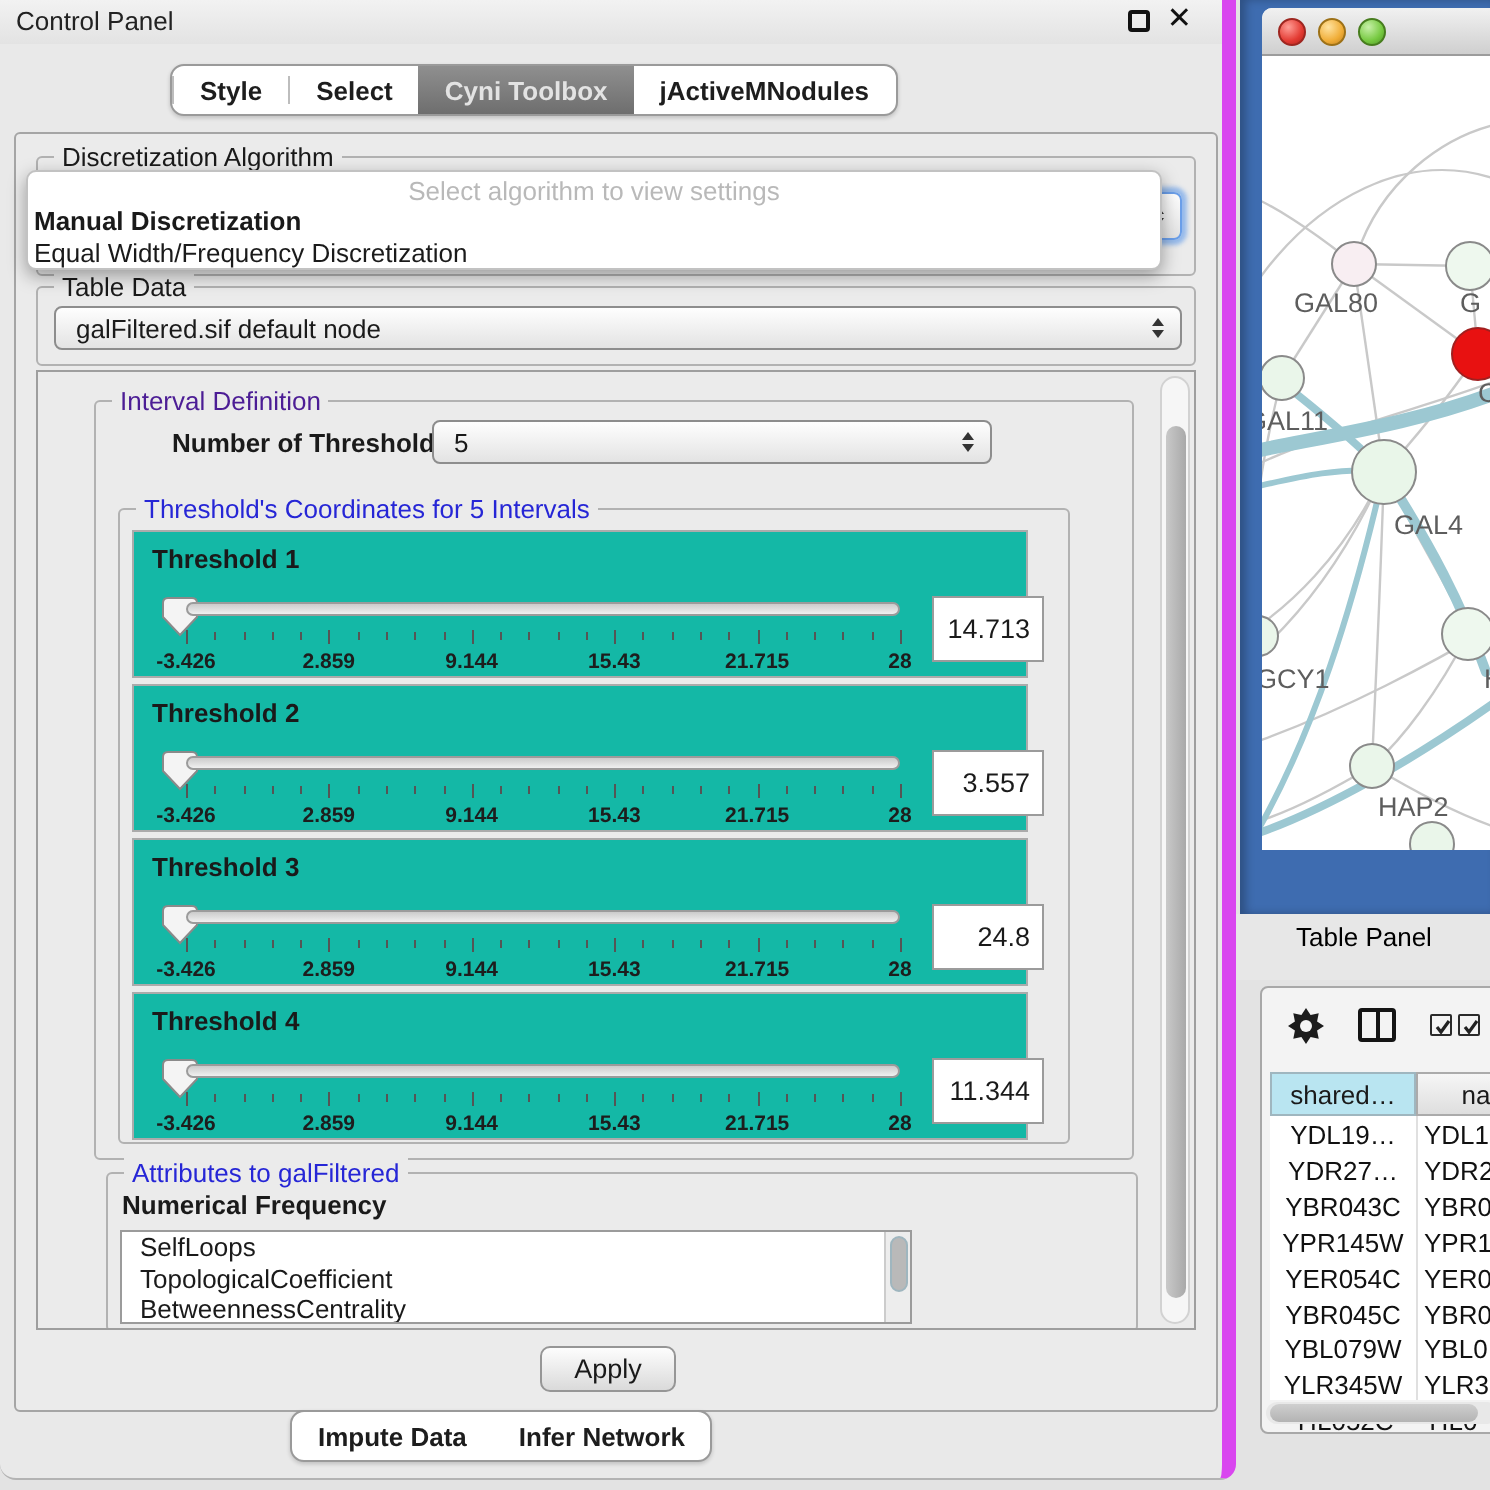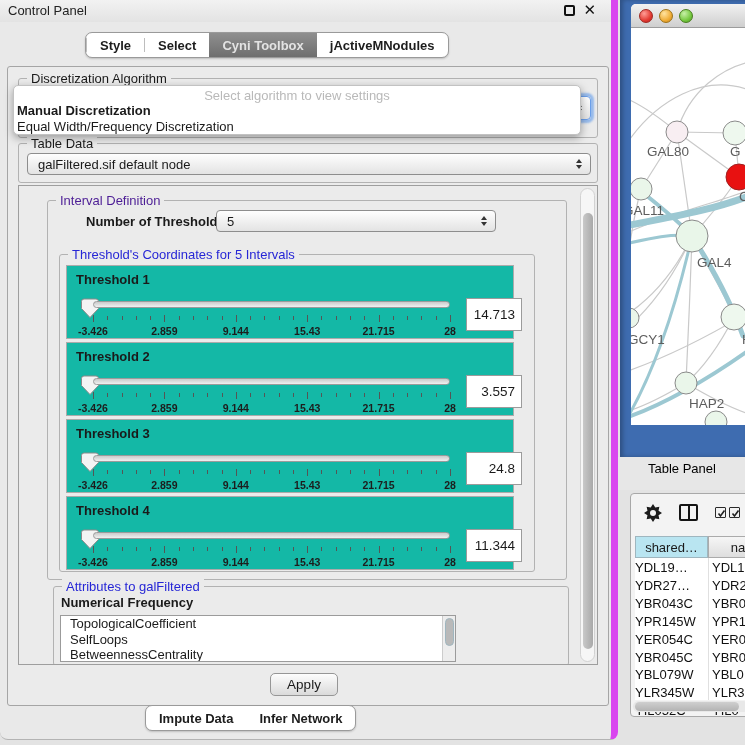--- a/index.html
+++ b/index.html
@@ -106,21 +106,21 @@
   .cbx svg { position:absolute; left:0.5px; top:0.5px; }
 
   .tbl { position:absolute; left:4px; top:42px; width:118px; }
   .th { position:absolute; top:0; height:22px; display:flex; align-items:center; justify-content:center;
         font-size:13px; border:1px solid #9fb6bf; }
   .th.c1 { left:0; width:73px; background:#b9e5f1; }
   .th.c2 { left:73px; width:60px; background:linear-gradient(#f6f6f6,#dedede); border-color:#ababab; }
   .rows-bg { position:absolute; left:0; top:22px; width:118px; height:142px; background:#fff; }
   .colline { position:absolute; left:73px; top:22px; width:1px; height:142px; background:#e0e0e0; }
   .trow { position:absolute; height:18px; font-size:13px; color:#111; }
-  .trow .c1 { position:absolute; left:0; width:73px; text-align:left; }
+  .trow .c1 { position:absolute; left:0; width:73px; text-align:center; }
   .trow .c2 { position:absolute; left:77px; width:44px; overflow:hidden; white-space:nowrap; }
   .hscroll { position:absolute; left:2px; top:207px; width:116px; height:11px; background:#e8e8e8; border-radius:6px; }
   .hscroll .th2 { position:absolute; left:2px; top:1px; width:104px; height:9px;
                   background:linear-gradient(#cfcfcf,#b3b3b3); border-radius:5px; }
 
   .net-icon { width:14px; height:16px; }
 </style>
 </head>
 <body>
 
@@ -363,22 +363,22 @@
                 <div class="valbox">11.344</div>
               </div>
             </div>
         </div>
 
         <div class="groupbox" style="left:34px; top:400px; width:516px; height:80px;">
           <span class="legend blue">Attributes to galFiltered</span>
           <div class="attr-sub">Numerical Frequency</div>
           <div class="attrlist">
             <div id="attr-items">
+                <div class="it">SelfLoops</div>
                 <div class="it">TopologicalCoefficient</div>
-                <div class="it">SelfLoops</div>
                 <div class="it">BetweennessCentrality</div>
               </div>
             <div class="sb">
                 <div class="th"></div>
               </div>
           </div>
         </div>
 
         <div class="vscroll">
           <div class="thumb"></div>

